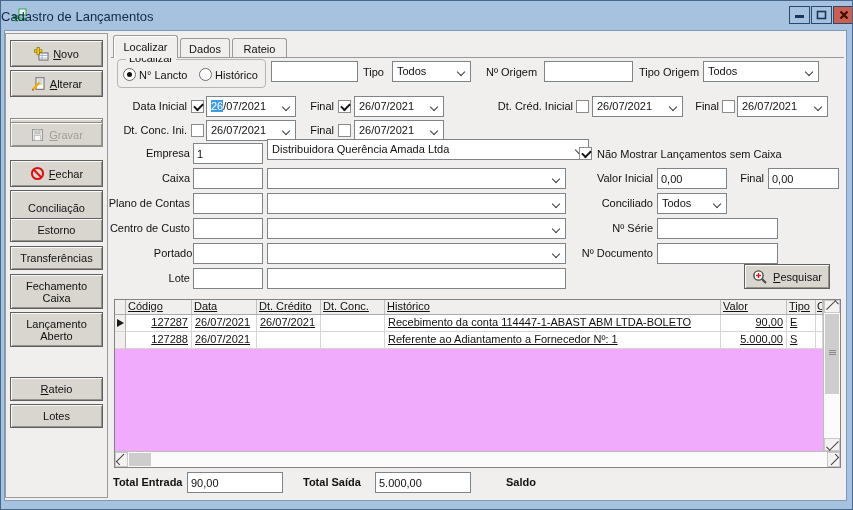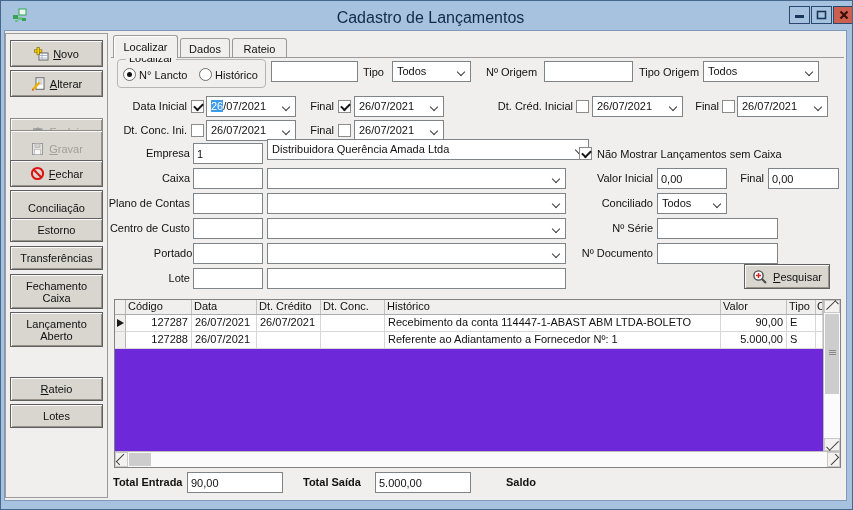--- a/index.html
+++ b/index.html
@@ -3,21 +3,21 @@
 <meta charset="utf-8">
 <style>
   * { margin:0; padding:0; box-sizing:border-box; }
   html,body { background:#ffffff; }
   .win { position:relative; width:853px; height:510px; background:#A7C2DE;
          border:1px solid #44688E; overflow:hidden;
          font-family:"Liberation Sans", sans-serif; font-size:11px; color:#111; }
   
   .titlebar { position:absolute; left:0; top:0; right:0; height:30px; }
   .app-ico { position:absolute; left:9px; top:5px; }
-  .title { position:absolute; left:0; right:0; top:8px; text-align:center; font-size:16px; color:#10294A;margin-left:8px; }
+  .title { position:absolute; left:0; right:0; top:8px; text-align:left; font-size:13px; color:#10294A; }
   .wbtn { position:absolute; top:5px; width:21px; height:18px; background:#A7C2DE;
           border:1px solid #27496F; display:flex; align-items:center; justify-content:center; }
   .wbtn.close { background:#CB5F50; }
   
   .client { position:absolute; left:4px; top:30px; width:841px; height:469px;
             background:#F0EFED; box-shadow:0 0 0 1px #7E9AB8; }
   
   .sidebar { position:absolute; left:0; top:2px; width:103px; height:465px;
              border:1px solid #9B9B9B; background:#F0EFED; }
   .sbtn { position:absolute; left:4px; width:93px; background:#D9D6CF; border:1px solid #5F5F5F;
@@ -51,21 +51,21 @@
   .cb.on::after { content:""; position:absolute; left:2px; top:2px; width:7px; height:4px;
                   border-left:2px solid #151515; border-bottom:2px solid #151515; transform:rotate(-45deg); }
   .radio { position:absolute; width:13px; height:13px; border:1px solid #6F6F6F; border-radius:50%; background:#fff; }
   .radio.on::after { content:""; position:absolute; left:3px; top:3px; width:5px; height:5px;
                      border-radius:50%; background:#111; }
   .gbox { position:absolute; border:1px solid #B5B5B5; border-radius:4px; }
   .gbox .legend { position:absolute; top:-8px; left:8px; background:#F0EFED; padding:0 3px; }
   .hl { background:#3D9BE9; color:#fff; }
   
   .grid { position:absolute; left:109px; top:268px; width:727px; height:169px;
-          border:1px solid #828282; background:#6d28d9; overflow:hidden; }
+          border:1px solid #828282; background:#f0abfc; overflow:hidden;text-decoration:underline; }
   .ghead { display:flex; height:15px; background:#F0EFED; border-bottom:1px solid #ABABAB; }
   .ghead .gc { border-right:1px solid #C0C0C0; padding:0 2px; overflow:hidden; white-space:nowrap; }
   .grow { display:flex; height:17px; background:#fff; }
   .grow .gc { border-right:1px solid #D6D6D6; border-bottom:1px solid #D6D6D6; padding:1px 3px;
               overflow:hidden; white-space:nowrap; }
   .gc.num { text-align:right; }
   .gc.selcol { background:#F0EFED; border-right:1px solid #B4B4B4 !important; padding:0 !important; }
   .tri { display:block; width:0; height:0; border-left:7px solid #1A1A1A;
          border-top:4px solid transparent; border-bottom:4px solid transparent; margin:4px 0 0 2px; }
   .vsb { position:absolute; left:708px; top:0; width:17px; height:151px; background:#FBFBFB;
@@ -142,21 +142,21 @@
       </div>
       <div class="sbtn dis" style="top:84px;height:27px">
         <svg class="ic" width="15" height="14">
           <rect x="4" y="4.5" width="7.5" height="8.5" rx="1" fill="#DCDCDC" stroke="#999"></rect>
           <path d="M3 4 H12.5" stroke="#999" stroke-width="1.4"></path>
           <path d="M6.2 6.5 V11.5 M7.8 6.5 V11.5 M9.4 6.5 V11.5" stroke="#B5B5B5" stroke-width="0.9"></path>
           <path d="M6 4 Q7.8 1.5 9.5 4" fill="none" stroke="#999"></path>
         </svg>
         <span><span class="mn">E</span><span>xcluir</span></span>
       </div>
-      <div class="sbtn dis" style="top:96px;height:37px">
+      <div class="sbtn dis" style="top:88px;height:25px">
         <svg class="ic" width="15" height="14">
           <rect x="2.5" y="1.5" width="10" height="11" fill="#E6E4E0" stroke="#999"></rect>
           <rect x="5" y="1.5" width="5" height="4" fill="#CFCFCF" stroke="#AAA" stroke-width="0.6"></rect>
           <rect x="4.5" y="7.5" width="6" height="5" fill="#F7F7F7" stroke="#AAA" stroke-width="0.6"></rect>
         </svg>
         <span><span class="mn">G</span><span>ravar</span></span>
       </div>
       <div class="sbtn" style="top:126px;height:27px">
         <svg class="ic" width="15" height="15">
           <circle cx="7.5" cy="7.5" r="5.6" fill="none" stroke="#DD1111" stroke-width="2"></circle>

